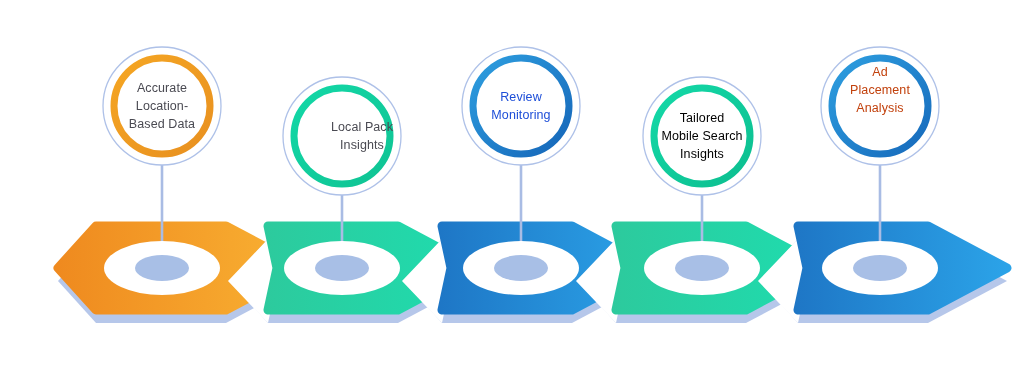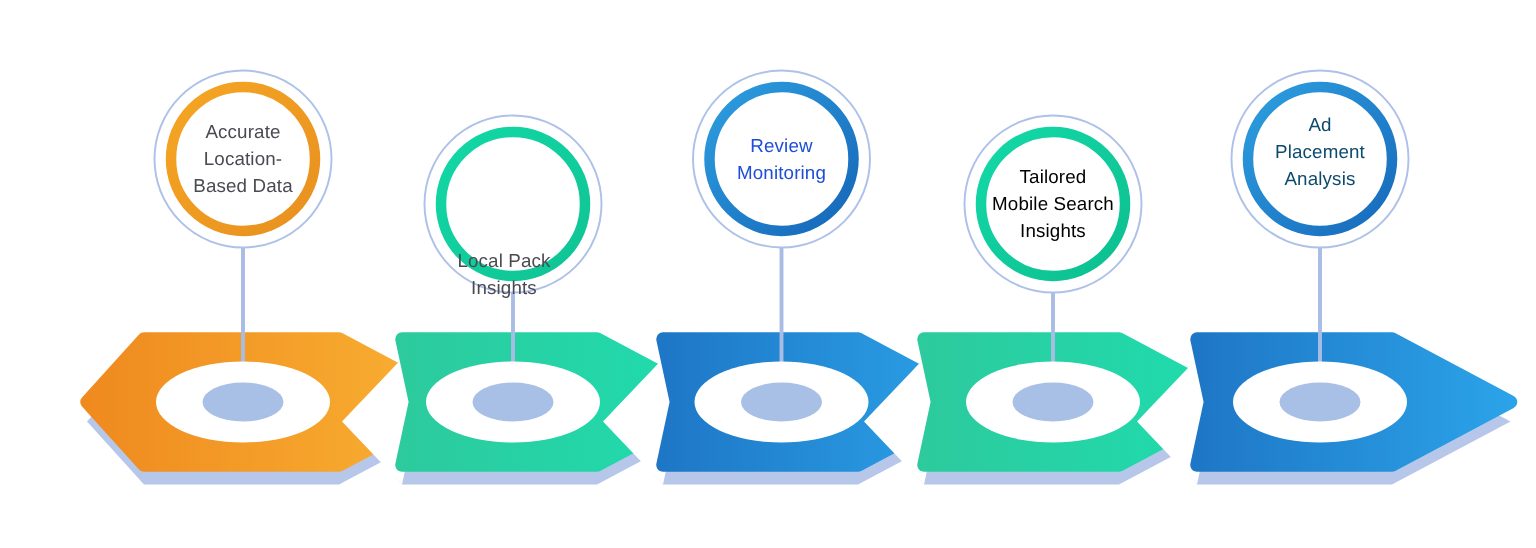--- a/index.html
+++ b/index.html
@@ -139,25 +139,25 @@
           <circle cx="880" cy="106" r="59" fill="#ffffff" stroke="#aec1e8" stroke-width="1.3"></circle>
           <circle cx="880" cy="106" r="48" fill="#ffffff" stroke="url(#ring-ad-placement-analysis)" stroke-width="7"></circle>
         </g>
       </g>
   </svg>
 
   <div id="label-layer">
       <div class="node-label" style="left: 162px; top: 106px; color: rgb(74, 74, 82);">Accurate
 Location-
 Based Data</div>
-      <div class="node-label" style="left: 336px; top: 136px; color: rgb(74, 74, 82); margin-top: 47px;">Local Pack
+      <div class="node-label" style="left: 362px; top: 136px; color: rgb(74, 74, 82);">Local Pack
 Insights</div>
       <div class="node-label" style="left: 521px; top: 106px; color: #1d4ed8;">Review
 Monitoring</div>
       <div class="node-label" style="left: 702px; top: 136px; color: #000000;">Tailored
 Mobile Search
 Insights</div>
-      <div class="node-label" style="left: 880px; top: 101px; color: #0c4a6e;">Ad
+      <div class="node-label" style="left: 880px; top: 90px; color: #c2410c;">Ad
 Placement
 Analysis</div>
     </div>
 
 </div>
 
 </body></html>

